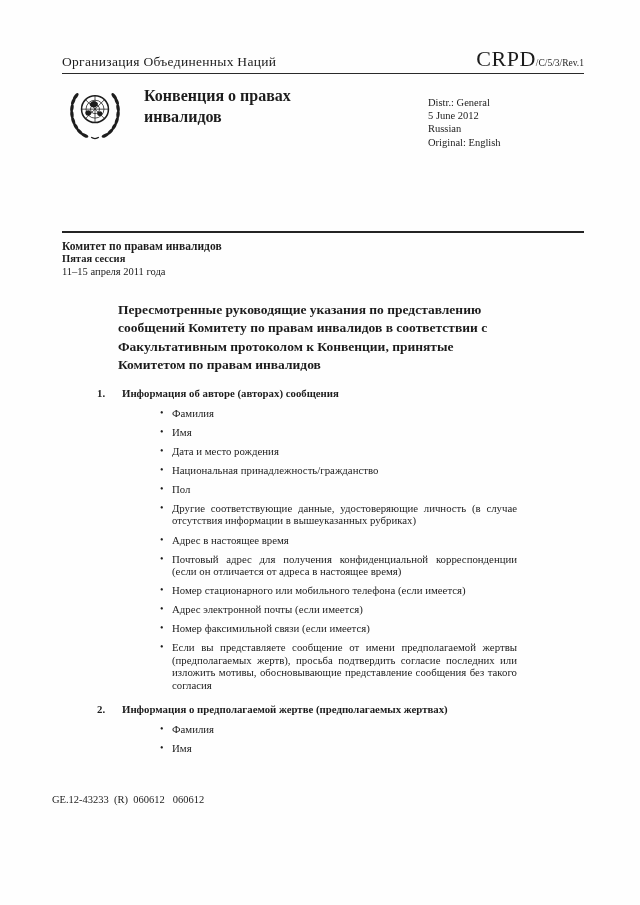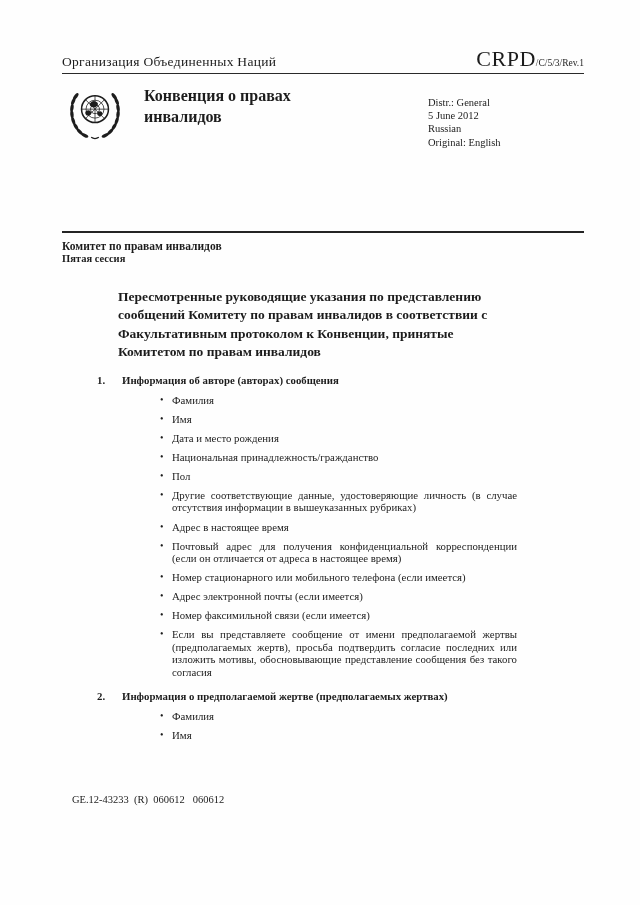--- a/index.html
+++ b/index.html
@@ -59,21 +59,21 @@
   .sec-num { width: 25px; margin-left: 35px; flex: none; }
   .sec-heading { flex: 1; }
   .bullets { margin-top: 7px; list-style: none; }
   .bullet-item { display: flex; margin-bottom: 6.5px; font-size: 10.8px; line-height: 1.16; }
   .bullet-dot { flex: none; width: 12px; margin-left: 98px; font-size: 10px; }
   .bullet-text { width: 345px; text-align: justify; }
 
   
   .footer {
     position: absolute;
-    left: 72px; right: 40px; top: 794px;
+    left: 52px; right: 40px; top: 794px;
     display: flex; justify-content: space-between; align-items: center;
   }
   .ge-number { font-size: 10.5px; white-space: pre; }
   .recycle-note { display: flex; align-items: center; gap: 3px; }
   .recycle-text { font-size: 8.5px; font-weight: bold; letter-spacing: 0.2px; }
   .recycle-glyph { font-family: "DejaVu Sans", sans-serif; font-size: 15px; line-height: 1; }
 </style>
 </head>
 <body>
 
@@ -120,20 +120,21 @@
       <div>Russian</div>
       <div>Original: English</div>
     </div>
   </div>
 
   <div class="section-rule"></div>
 
   <div class="committee">
     <div class="committee-name">Комитет по правам инвалидов</div>
     <div class="session">Пятая сессия</div>
+    <div class="dates">11–15 апреля 2011 года</div>
   </div>
 
   <div class="main-title">Пересмотренные руководящие указания по представлению сообщений Комитету по правам инвалидов в соответствии с Факультативным протоколом к Конвенции, принятые Комитетом по правам инвалидов</div>
 
   <div class="sec">
     <div class="sec-head">
       <span class="sec-num">1.</span>
       <span class="sec-heading">Информация об авторе (авторах) сообщения</span>
     </div>
     <ul class="bullets">

